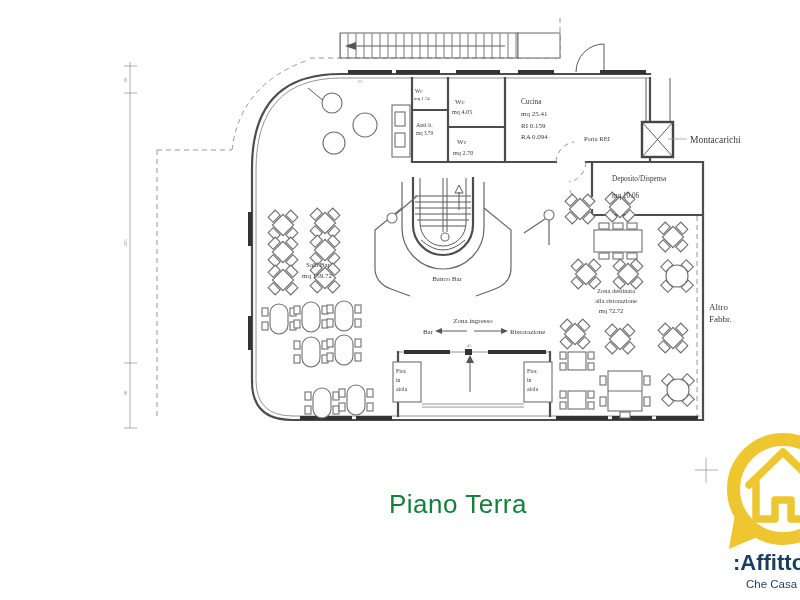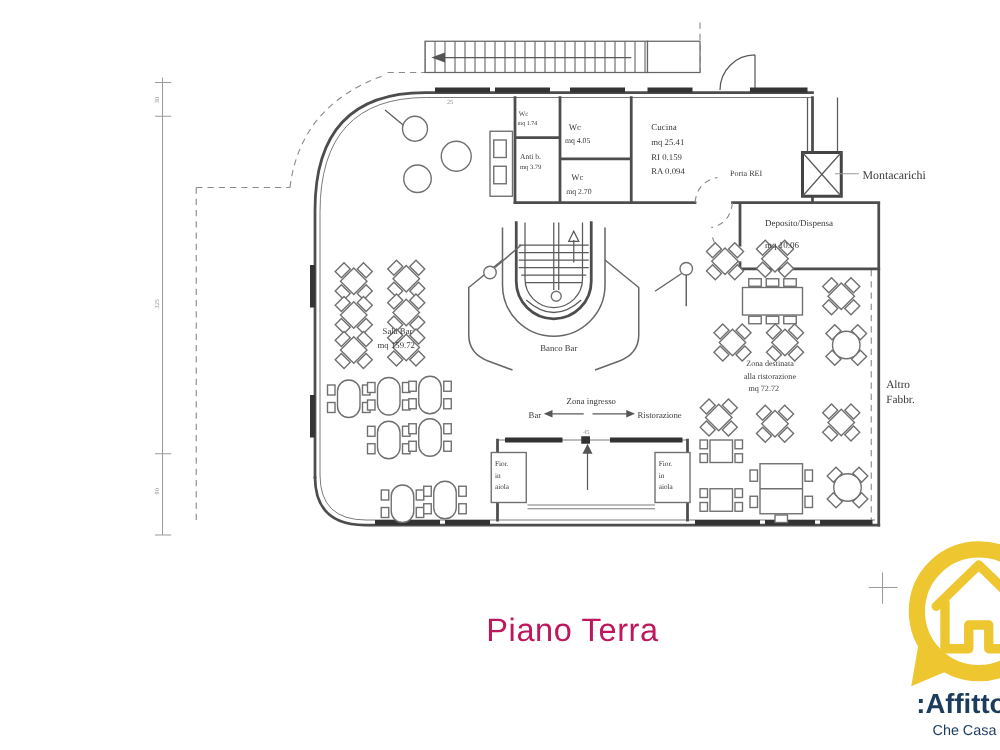--- a/index.html
+++ b/index.html
@@ -10,21 +10,21 @@
   .wallthin{stroke:#7a7a7a;stroke-width:.8;fill:none;}
   .lintel{stroke:#333;stroke-width:4;fill:none;}
   .dash{stroke:#8a8a8a;stroke-width:.9;fill:none;stroke-dasharray:5 4;}
   .dim{stroke:#9a9a9a;stroke-width:.8;fill:none;}
   .furn{stroke:#6f6f6f;stroke-width:1.1;fill:#fff;}
   .cnt{stroke:#666;stroke-width:1.2;fill:none;}
   .st{stroke:#5a5a5a;stroke-width:1;fill:none;}
   .lbl{fill:#3a3a3a;font-family:"Liberation Serif", serif;}
   .dimtxt{fill:#8f8f8f;font-size:5px;font-family:"Liberation Serif", serif;text-anchor:middle;}
   .caption{position:absolute;left:338px;top:489px;width:240px;text-align:center;
-           font-family:"Liberation Sans", sans-serif;font-size:26px;color:#be185d;letter-spacing:.5px;}
+           font-family:"Liberation Sans", sans-serif;font-size:26px;color:#15803d;letter-spacing:.5px;}
   .brand{font-family:"Liberation Sans", sans-serif;font-weight:bold;}
 </style>
 </head>
 <body>
 
 <div class="stage">
 <svg width="800" height="600" viewBox="0 0 800 600">
   <defs>
     <pattern id="hatchV" width="8" height="25" patternUnits="userSpaceOnUse">
       <path d="M4,0 V25" stroke="#777" stroke-width="1"></path>

